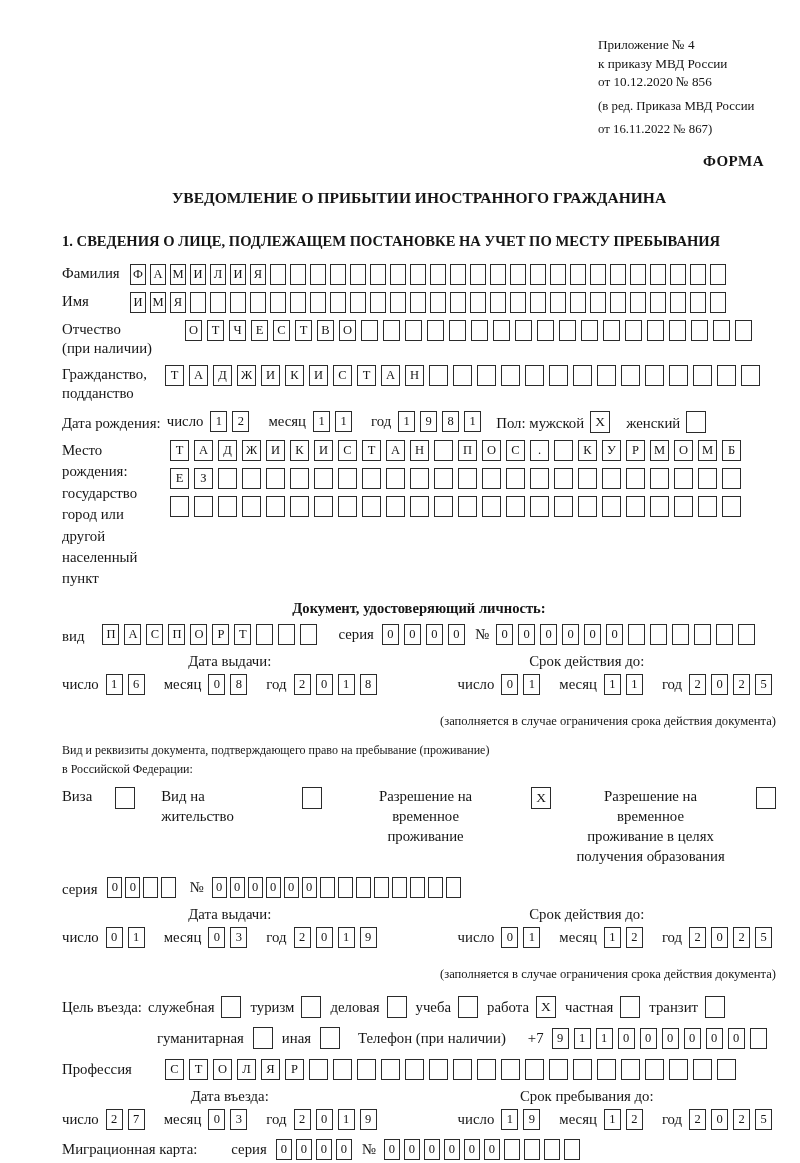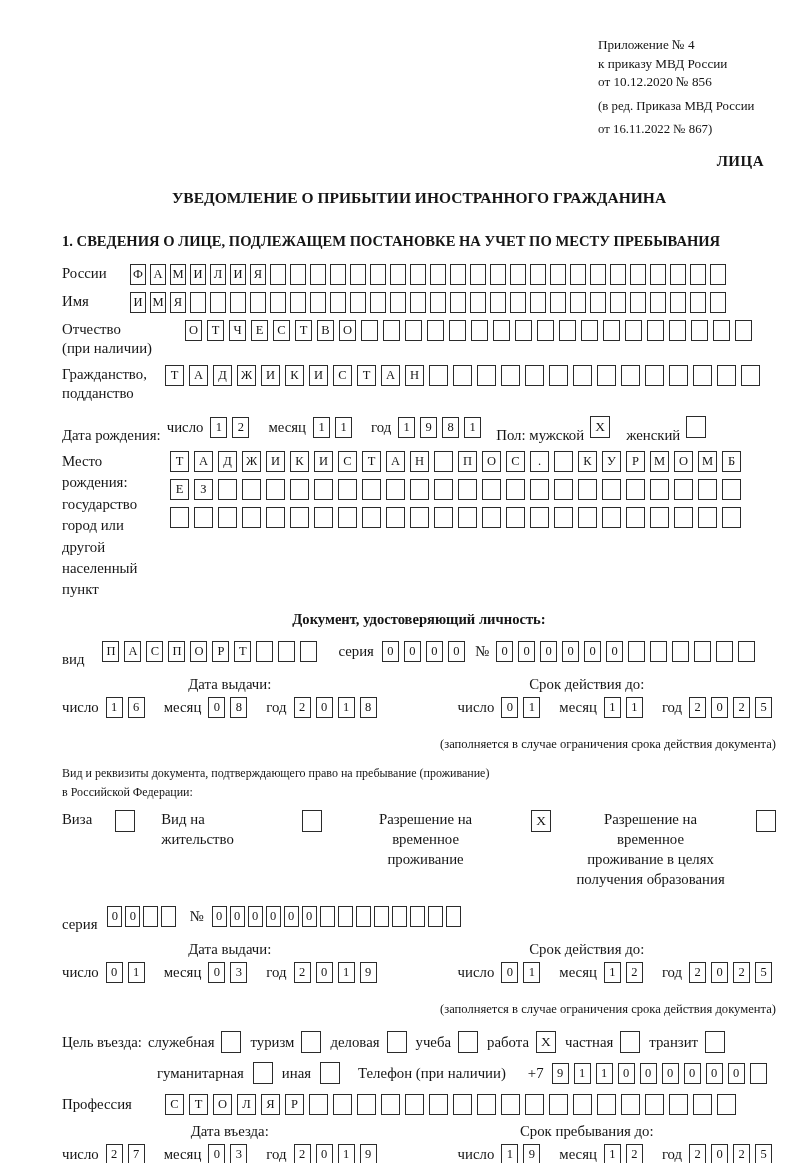--- a/index.html
+++ b/index.html
@@ -28,21 +28,21 @@
   .cbox{display:inline-block;box-sizing:content-box;width:18px;height:20px;border:1.5px solid #2b2b2b;
         text-align:center;font-size:13.5px;line-height:20px;vertical-align:middle;}
 
   
   .frow{display:flex;align-items:flex-start;margin-top:7px;font-size:14.8px;}
   .flabel{flex:none;line-height:1.3;white-space:nowrap;}
   .sub{font-size:14.8px;line-height:1.3;}
   .w68{width:68px;} .w123{width:123px;} .w103{width:103px;} .w108{width:108px;}
   .mt14{margin-top:14px;}
 
-  .inlbl{margin:16px 6px 0 0;font-size:14.8px;}
+  .inlbl{margin:4px 6px 0 0;font-size:14.8px;}
   .dg-label{margin:0 7px 0 14px;font-size:14.8px;vertical-align:middle;}
   .dg-label:first-child{margin-left:0;}
   .dg-cells{display:inline-block;vertical-align:middle;line-height:0;}
 
   .doc-heading{margin-top:10px;text-align:center;font-weight:bold;font-size:14.6px;}
 
   .dates{display:flex;margin-top:8px;}
   .dates .half-l{width:47%;} .dates .half-r{width:53%;}
   .dates h4{margin:0 0 4px 0;font-weight:normal;font-size:14.8px;text-align:center;}
   .dates .dgline{white-space:nowrap;}
@@ -73,30 +73,30 @@
 <div class="page">
 
   <div class="appendix">
     <div>Приложение № 4</div>
     <div>к приказу МВД России</div>
     <div>от 10.12.2020 № 856</div>
     <div class="ed">(в ред. Приказа МВД России</div>
     <div class="ed">от 16.11.2022 № 867)</div>
   </div>
 
-  <div class="forma">ЛИЦА</div>
+  <div class="forma">ФОРМА</div>
 
   <div class="title">
     <div>УВЕДОМЛЕНИЕ О ПРИБЫТИИ ИНОСТРАННОГО ГРАЖДАНИНА</div>
   </div>
 
   <div class="sec-heading">1. СВЕДЕНИЯ О ЛИЦЕ, ПОДЛЕЖАЩЕМ ПОСТАНОВКЕ НА УЧЕТ ПО МЕСТУ ПРЕБЫВАНИЯ</div>
 
   <div class="frow mt14">
-    <div class="flabel w68">России</div>
+    <div class="flabel w68">Фамилия</div>
     <div class="cellrow c21"><span class="cell">Ф</span><span class="cell">А</span><span class="cell">М</span><span class="cell">И</span><span class="cell">Л</span><span class="cell">И</span><span class="cell">Я</span><span class="cell"></span><span class="cell"></span><span class="cell"></span><span class="cell"></span><span class="cell"></span><span class="cell"></span><span class="cell"></span><span class="cell"></span><span class="cell"></span><span class="cell"></span><span class="cell"></span><span class="cell"></span><span class="cell"></span><span class="cell"></span><span class="cell"></span><span class="cell"></span><span class="cell"></span><span class="cell"></span><span class="cell"></span><span class="cell"></span><span class="cell"></span><span class="cell"></span><span class="cell"></span></div>
   </div>
 
   <div class="frow">
     <div class="flabel w68">Имя</div>
     <div class="cellrow c21"><span class="cell">И</span><span class="cell">М</span><span class="cell">Я</span><span class="cell"></span><span class="cell"></span><span class="cell"></span><span class="cell"></span><span class="cell"></span><span class="cell"></span><span class="cell"></span><span class="cell"></span><span class="cell"></span><span class="cell"></span><span class="cell"></span><span class="cell"></span><span class="cell"></span><span class="cell"></span><span class="cell"></span><span class="cell"></span><span class="cell"></span><span class="cell"></span><span class="cell"></span><span class="cell"></span><span class="cell"></span><span class="cell"></span><span class="cell"></span><span class="cell"></span><span class="cell"></span><span class="cell"></span><span class="cell"></span></div>
   </div>
 
   <div class="frow">
     <div class="flabel w123">

